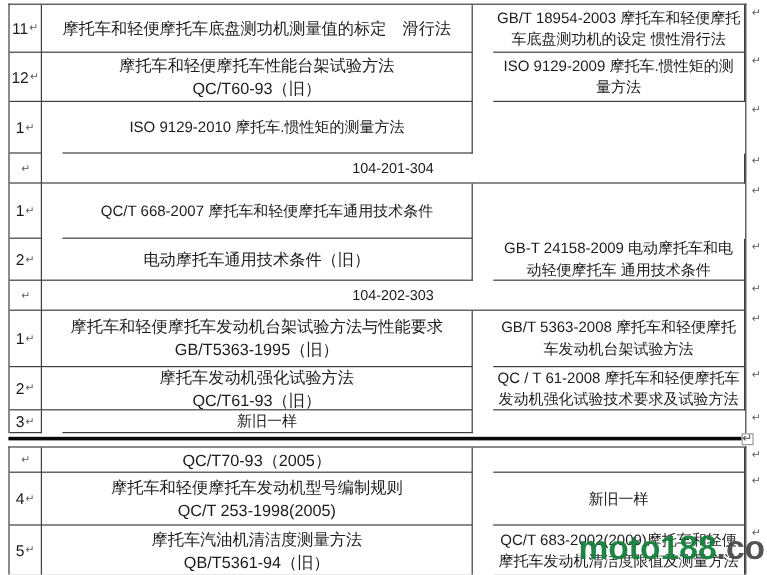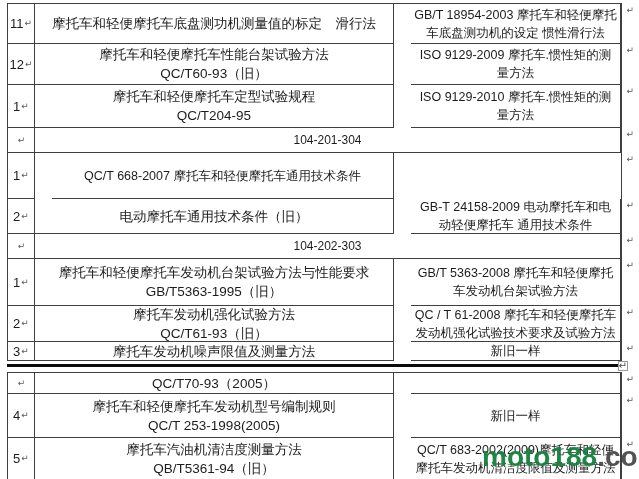--- a/index.html
+++ b/index.html
@@ -89,22 +89,20 @@
         <div class="td name">摩托车和轻便摩托车性能台架试验方法
 QC/T60-93（旧）</div>
         <div class="td ref">ISO 9129-2009  摩托车.惯性矩的测量方法</div>
         <span class="rowmark">↵</span>
       </div>
       <div class="tr" style="height: 43px;">
         <div class="td num">
           <span>1</span>
           <span class="pmark">↵</span>
         </div>
-        <div class="td name">摩托车和轻便摩托车定型试验规程
-QC/T204-95</div>
         <div class="td ref">ISO 9129-2010  摩托车.惯性矩的测量方法</div>
         <span class="rowmark">↵</span>
       </div>
       <div class="tr" style="height: 25px;">
         <div class="td num">
           <span class="pmark">↵</span>
         </div>
         <div class="td section">104-201-304</div>
         <span class="rowmark">↵</span>
       </div>
@@ -150,21 +148,20 @@
         <div class="td name">摩托车发动机强化试验方法
 QC/T61-93（旧）</div>
         <div class="td ref">QC / T 61-2008 摩托车和轻便摩托车发动机强化试验技术要求及试验方法</div>
         <span class="rowmark">↵</span>
       </div>
       <div class="tr" style="height: 19px;">
         <div class="td num">
           <span>3</span>
           <span class="pmark">↵</span>
         </div>
-        <div class="td name">摩托车发动机噪声限值及测量方法</div>
         <div class="td ref">新旧一样</div>
         <span class="rowmark">↵</span>
       </div>
     </div>
 
   <div class="break-line">
     <span class="divmark">↵</span>
   </div>
 
   <div class="tbl" id="table-1">

